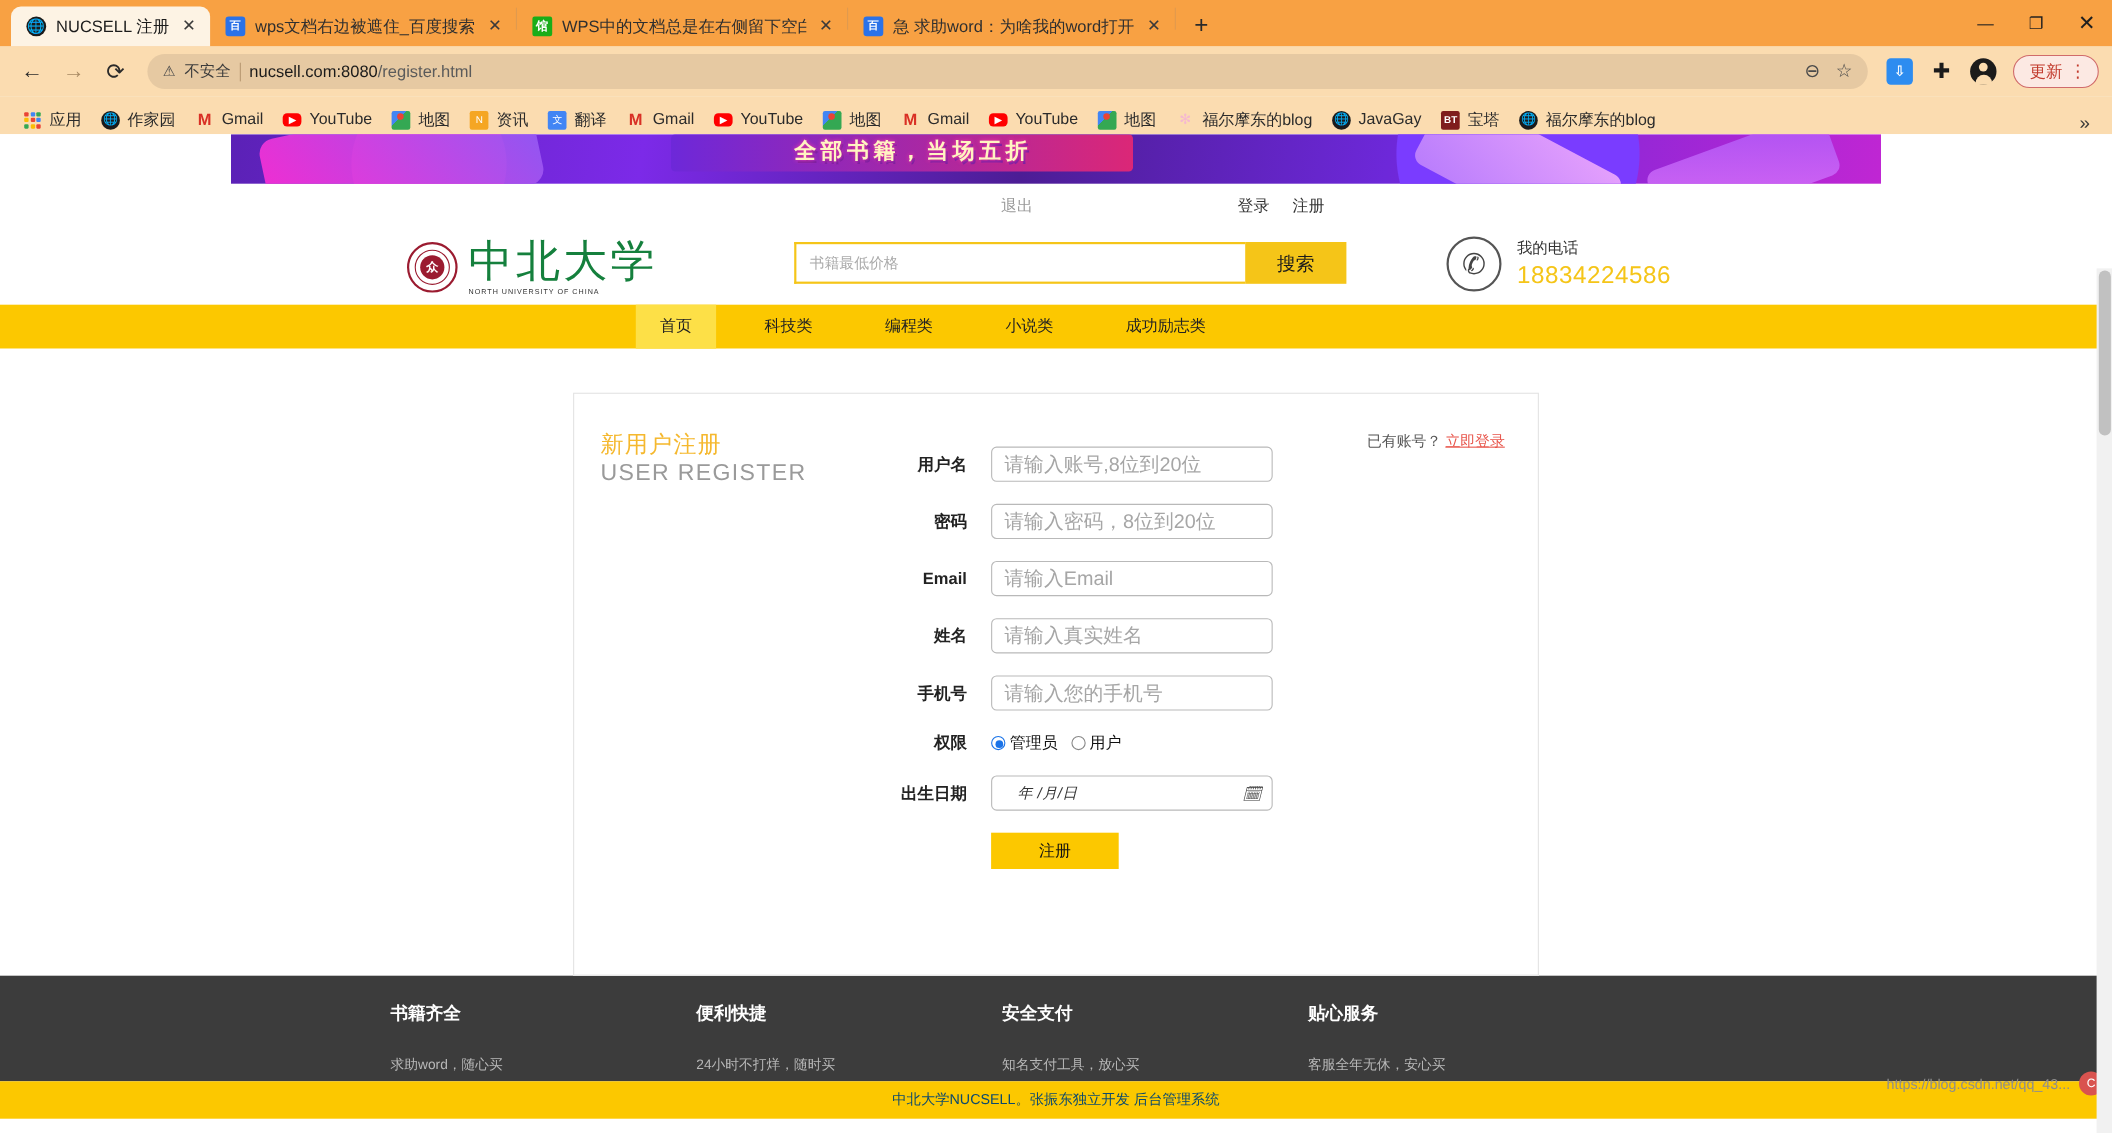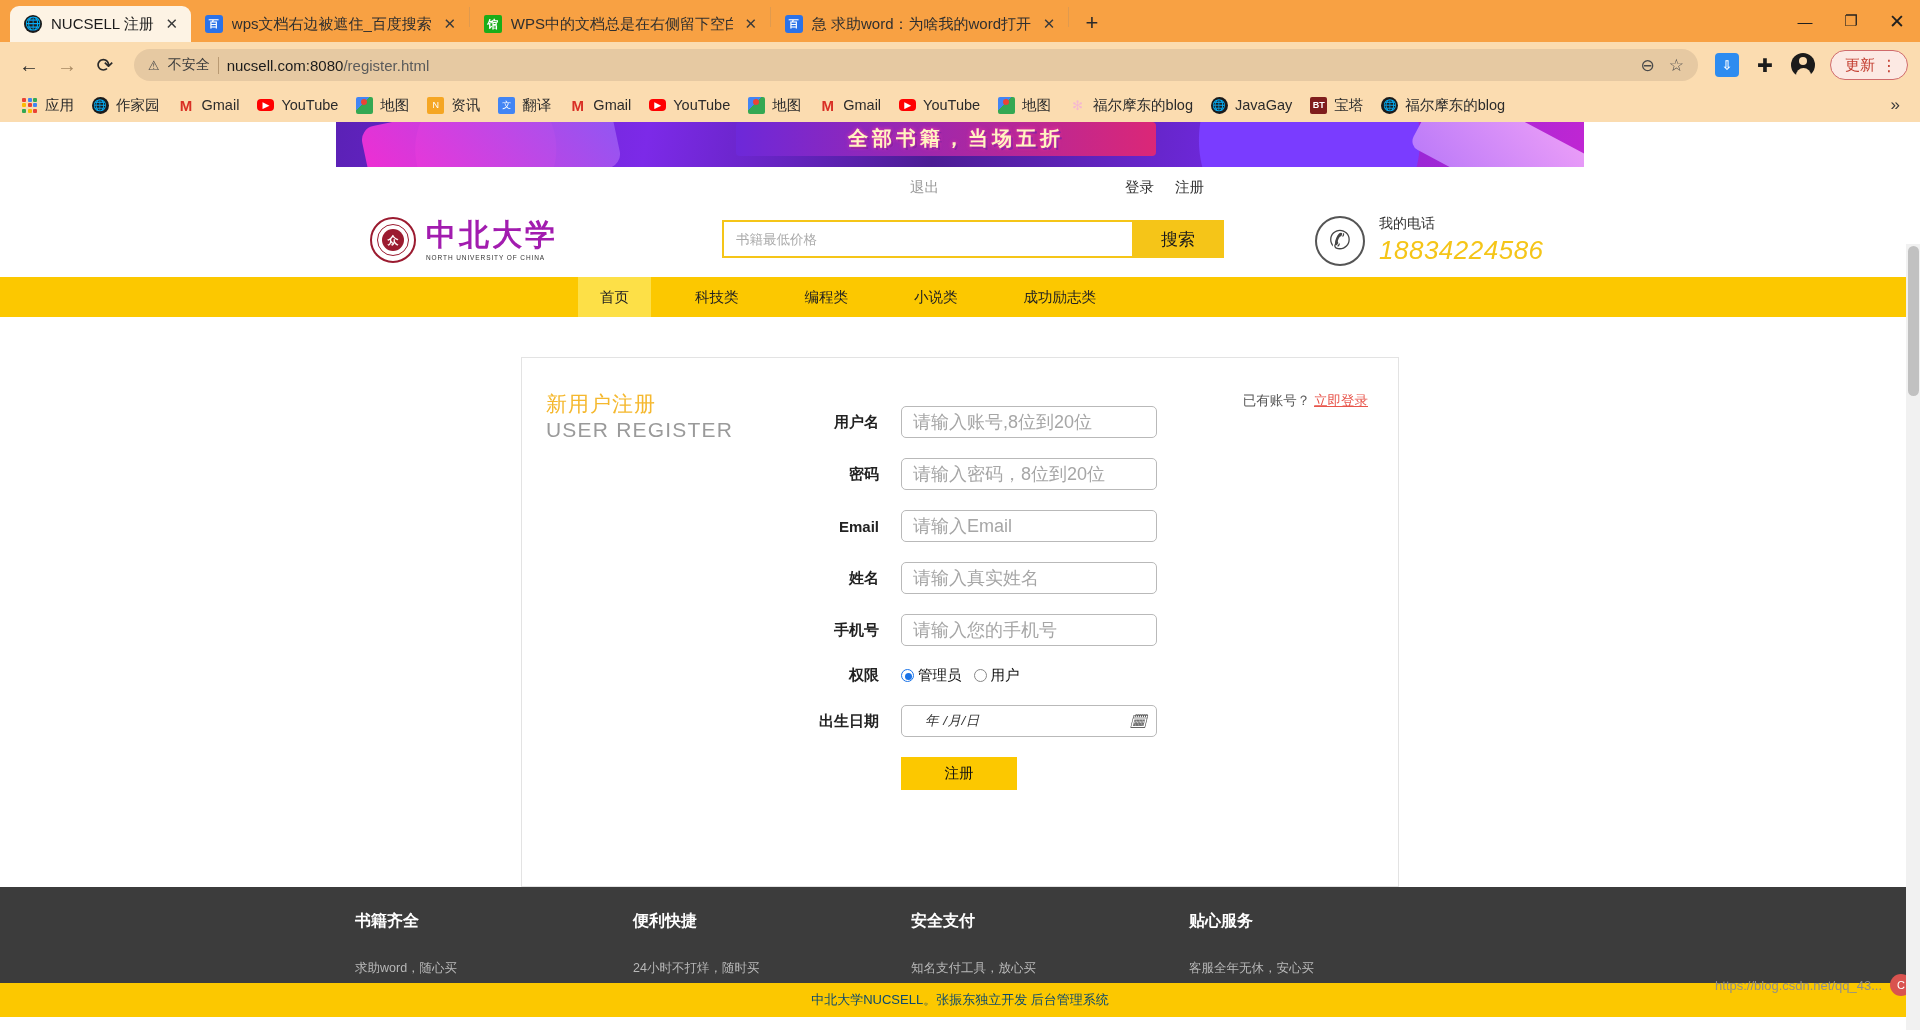--- a/index.html
+++ b/index.html
@@ -112,21 +112,21 @@
   .update-pill {
     height: 30px; border: 1px solid #d06b6b; border-radius: 15px;
     background: #fce9e3; display: flex; align-items: center;
     gap: 6px; padding: 0 10px 0 14px; margin-left: 6px;
   }
   .update-pill .lbl { font-size: 15px; color: #c23c2e; }
   .update-pill .dots { font-size: 16px; color: #c23c2e; letter-spacing: 0; }
 
   .bookmarks {
     height: 34px; background: #fbdcb0; display: flex;
-    align-items: center; padding: 0 12px; gap: 0; overflow: hidden;
+    align-items: flex-end; padding: 0 12px; gap: 0; overflow: hidden;
   }
   .bm {
     display: flex; align-items: center; gap: 7px;
     padding: 0 9px; height: 26px; font-size: 14.5px; color: #2b2b2b;
     white-space: nowrap; border-radius: 4px;
   }
   .bm-ico { width: 17px; height: 17px; flex: 0 0 17px; display: flex; align-items: center; justify-content: center; font-size: 11px; border-radius: 2px; }
   .ico-apps { display: grid; grid-template-columns: repeat(3,4px); grid-template-rows: repeat(3,4px); gap: 1.5px; }
   .ico-apps i { display: block; width: 4px; height: 4px; border-radius: 1px; }
   .ico-globe { background: #1b1b1b; color: #fff; border-radius: 50%; font-size: 11px; line-height: 17px; text-align: center; }
@@ -140,21 +140,21 @@
   .ico-bt { background: #7f1d1d; color: #fff; font-size: 9px; font-weight: bold; line-height: 17px; text-align: center; border-radius: 2px; }
   .bm-chevron { margin-left: auto; font-size: 17px; color: #3a3a3a; padding: 0 8px; }
 
   
   .viewport {
     position: absolute; top: 122px; left: 0; width: 1920px;
     height: 908px; background: #fff; overflow: hidden;
   }
 
   .banner {
-    width: 1248px; height: 45px; margin: 0 auto;
+    width: 1500px; height: 45px; margin: 0 auto;
     background:
       radial-gradient(circle at 12% 60%, #ff4fd8 0 70px, transparent 71px),
       radial-gradient(circle at 78% 40%, #7a3cff 0 110px, transparent 111px),
       linear-gradient(100deg, #5b21b6 0%, #7c2ae8 25%, #4c1d95 48%, #6d28d9 70%, #c026d3 100%);
     position: relative; overflow: hidden; padding-left: 28px;
   }
   .banner-blob1 {
     position: absolute; left: 30px; top: -20px; width: 250px; height: 90px;
     background: linear-gradient(60deg,#ff2bd1,#8b5cf6); transform: rotate(-12deg); border-radius: 14px; opacity: .95;
   }
@@ -200,21 +200,21 @@
     border: 1px solid #9b1b30; border-radius: 50%;
   }
   .logo-seal span {
     display: block; width: 22px; height: 22px; background: #9b1b30;
     border-radius: 50%; color: #fff; font-size: 11px; line-height: 22px;
     text-align: center; font-weight: bold;
   }
   .logo-text { display: flex; flex-direction: column; }
   .logo-cn {
     font-family: "Liberation Serif", "DejaVu Serif", serif;
-    font-size: 30px; font-weight: bold; color: #a21caf; letter-spacing: 3px;
+    font-size: 40px; font-weight: normal; color: #15803d; letter-spacing: 3px;
     line-height: 1.05;
   }
   .logo-en { font-size: 6.5px; color: #333; letter-spacing: .9px; margin-top: 3px; }
 
   .search-wrap { position: absolute; left: 512px; top: 15px; display: flex; }
   .search-input {
     width: 410px; height: 38px; border: 2px solid #f5c518;
     border-right: none; background: #fff; padding: 0 12px;
     font-size: 13.5px; color: #333; outline: none;
     font-family: "Liberation Sans", sans-serif;
@@ -225,21 +225,21 @@
     color: #1b1b1b; font-size: 17px; cursor: pointer;
     font-family: "Liberation Sans", sans-serif;
   }
   .phone-wrap { position: absolute; left: 1105px; top: 10px; display: flex; align-items: center; gap: 14px; }
   .phone-circle {
     width: 50px; height: 50px; border-radius: 50%; border: 2px solid #555;
     display: flex; align-items: center; justify-content: center;
     font-size: 26px; color: #444;
   }
   .phone-label { font-size: 14px; color: #333; margin-bottom: 2px; }
-  .phone-number { font-size: 26px; color: #f5c518; letter-spacing: .5px; font-style: italic; }
+  .phone-number { font-size: 22px; color: #f5c518; letter-spacing: .5px; }
 
   .navbar { width: 1920px; height: 40px; background: #fcc800; }
   .navbar-inner { width: 1500px; margin: 0 auto; height: 40px; display: flex; align-items: stretch; padding-left: 368px; }
   .nav-item {
     padding: 0 22px; height: 40px; line-height: 40px;
     font-size: 14.5px; color: #222; white-space: nowrap;
   }
   .nav-item.active { background: #fde047; }
   .nav-gap { width: 22px; }
 

